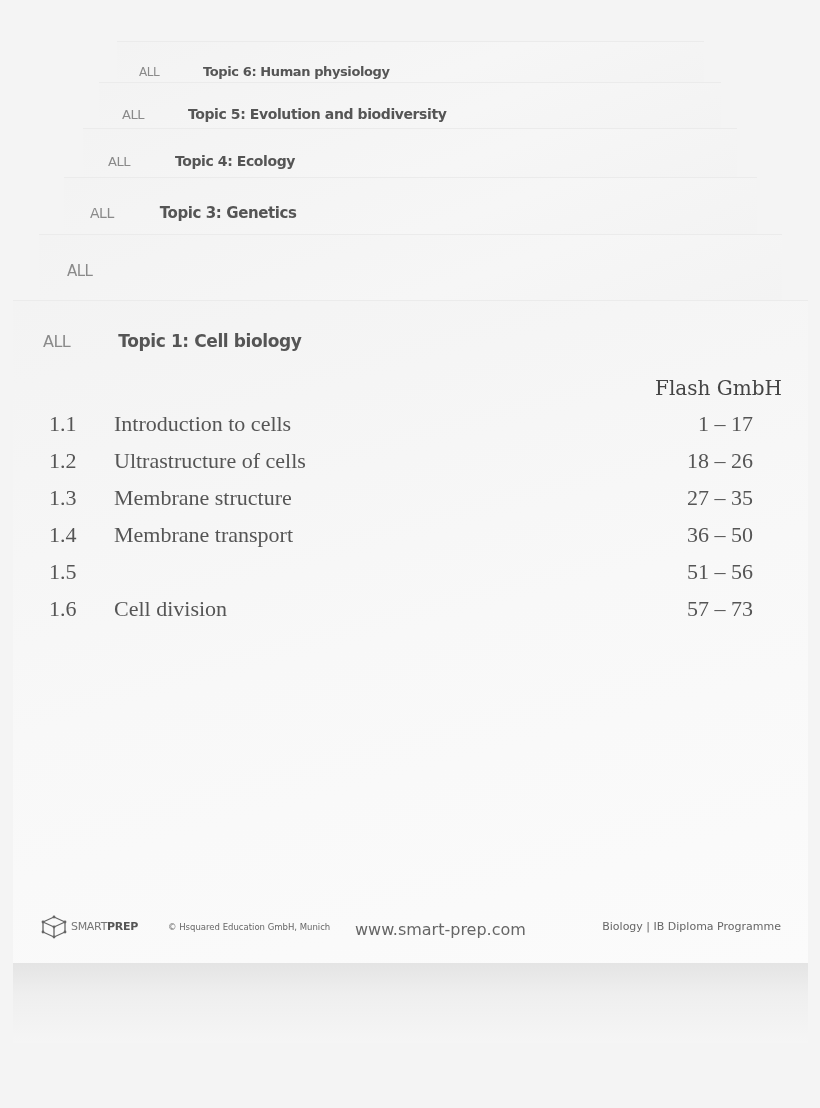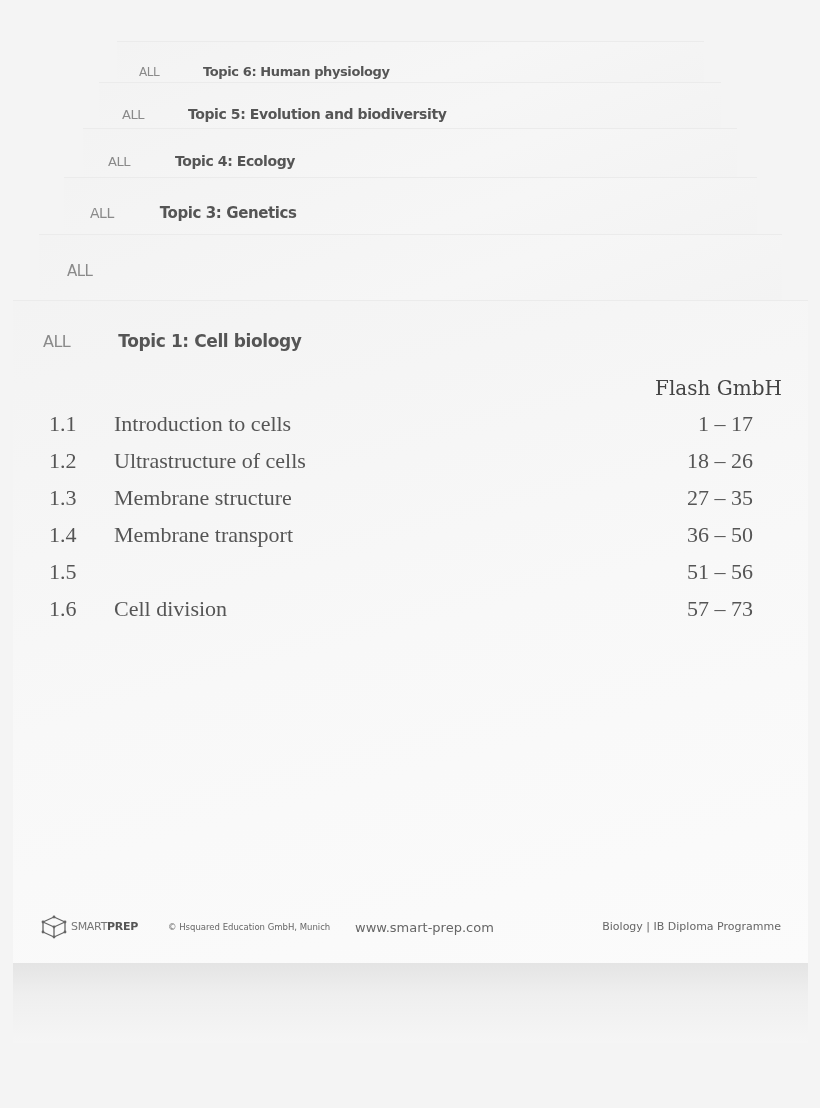--- a/index.html
+++ b/index.html
@@ -30,21 +30,21 @@
   .rows{position:absolute;left:36px;top:110px;width:720px;}
   .row{position:relative;height:37px;font-family:"Liberation Serif","DejaVu Serif",serif;font-size:22px;color:#555;}
   .row .num{position:absolute;left:0;top:0;}
   .row .name{position:absolute;left:65px;top:0;}
   .row .rng{position:absolute;right:16px;top:0;text-align:right;}
   .footer{position:absolute;left:28px;top:614px;width:740px;height:20px;font-size:10px;color:#666;}
   .logo{position:absolute;left:0;top:0;width:26px;height:24px;}
   .brand{position:absolute;left:30px;top:5px;font-size:11px;color:#777;letter-spacing:-0.3px;}
   .brand b{color:#555;}
   .copy{position:absolute;left:103px;top:7px;font-size:8.5px;color:#666;margin-left:24px;}
-  .url{position:absolute;left:314px;top:5px;font-size:13px;color:#666;}
+  .url{position:absolute;left:314px;top:5px;font-size:16px;color:#666;}
   .subj{position:absolute;right:0;top:5px;font-size:11px;color:#666;}
   .shadow{position:absolute;left:13px;top:963px;width:795px;height:80px;background:linear-gradient(180deg,#e4e4e4 0%,#efefef 40%,#f5f5f5 100%);}
 </style>
 </head>
 <body>
 
 <div class="card" id="c6">
   <div class="hdr">
     <span class="all">ALL</span>
     <span class="ttl">Topic 6: Human physiology</span>

